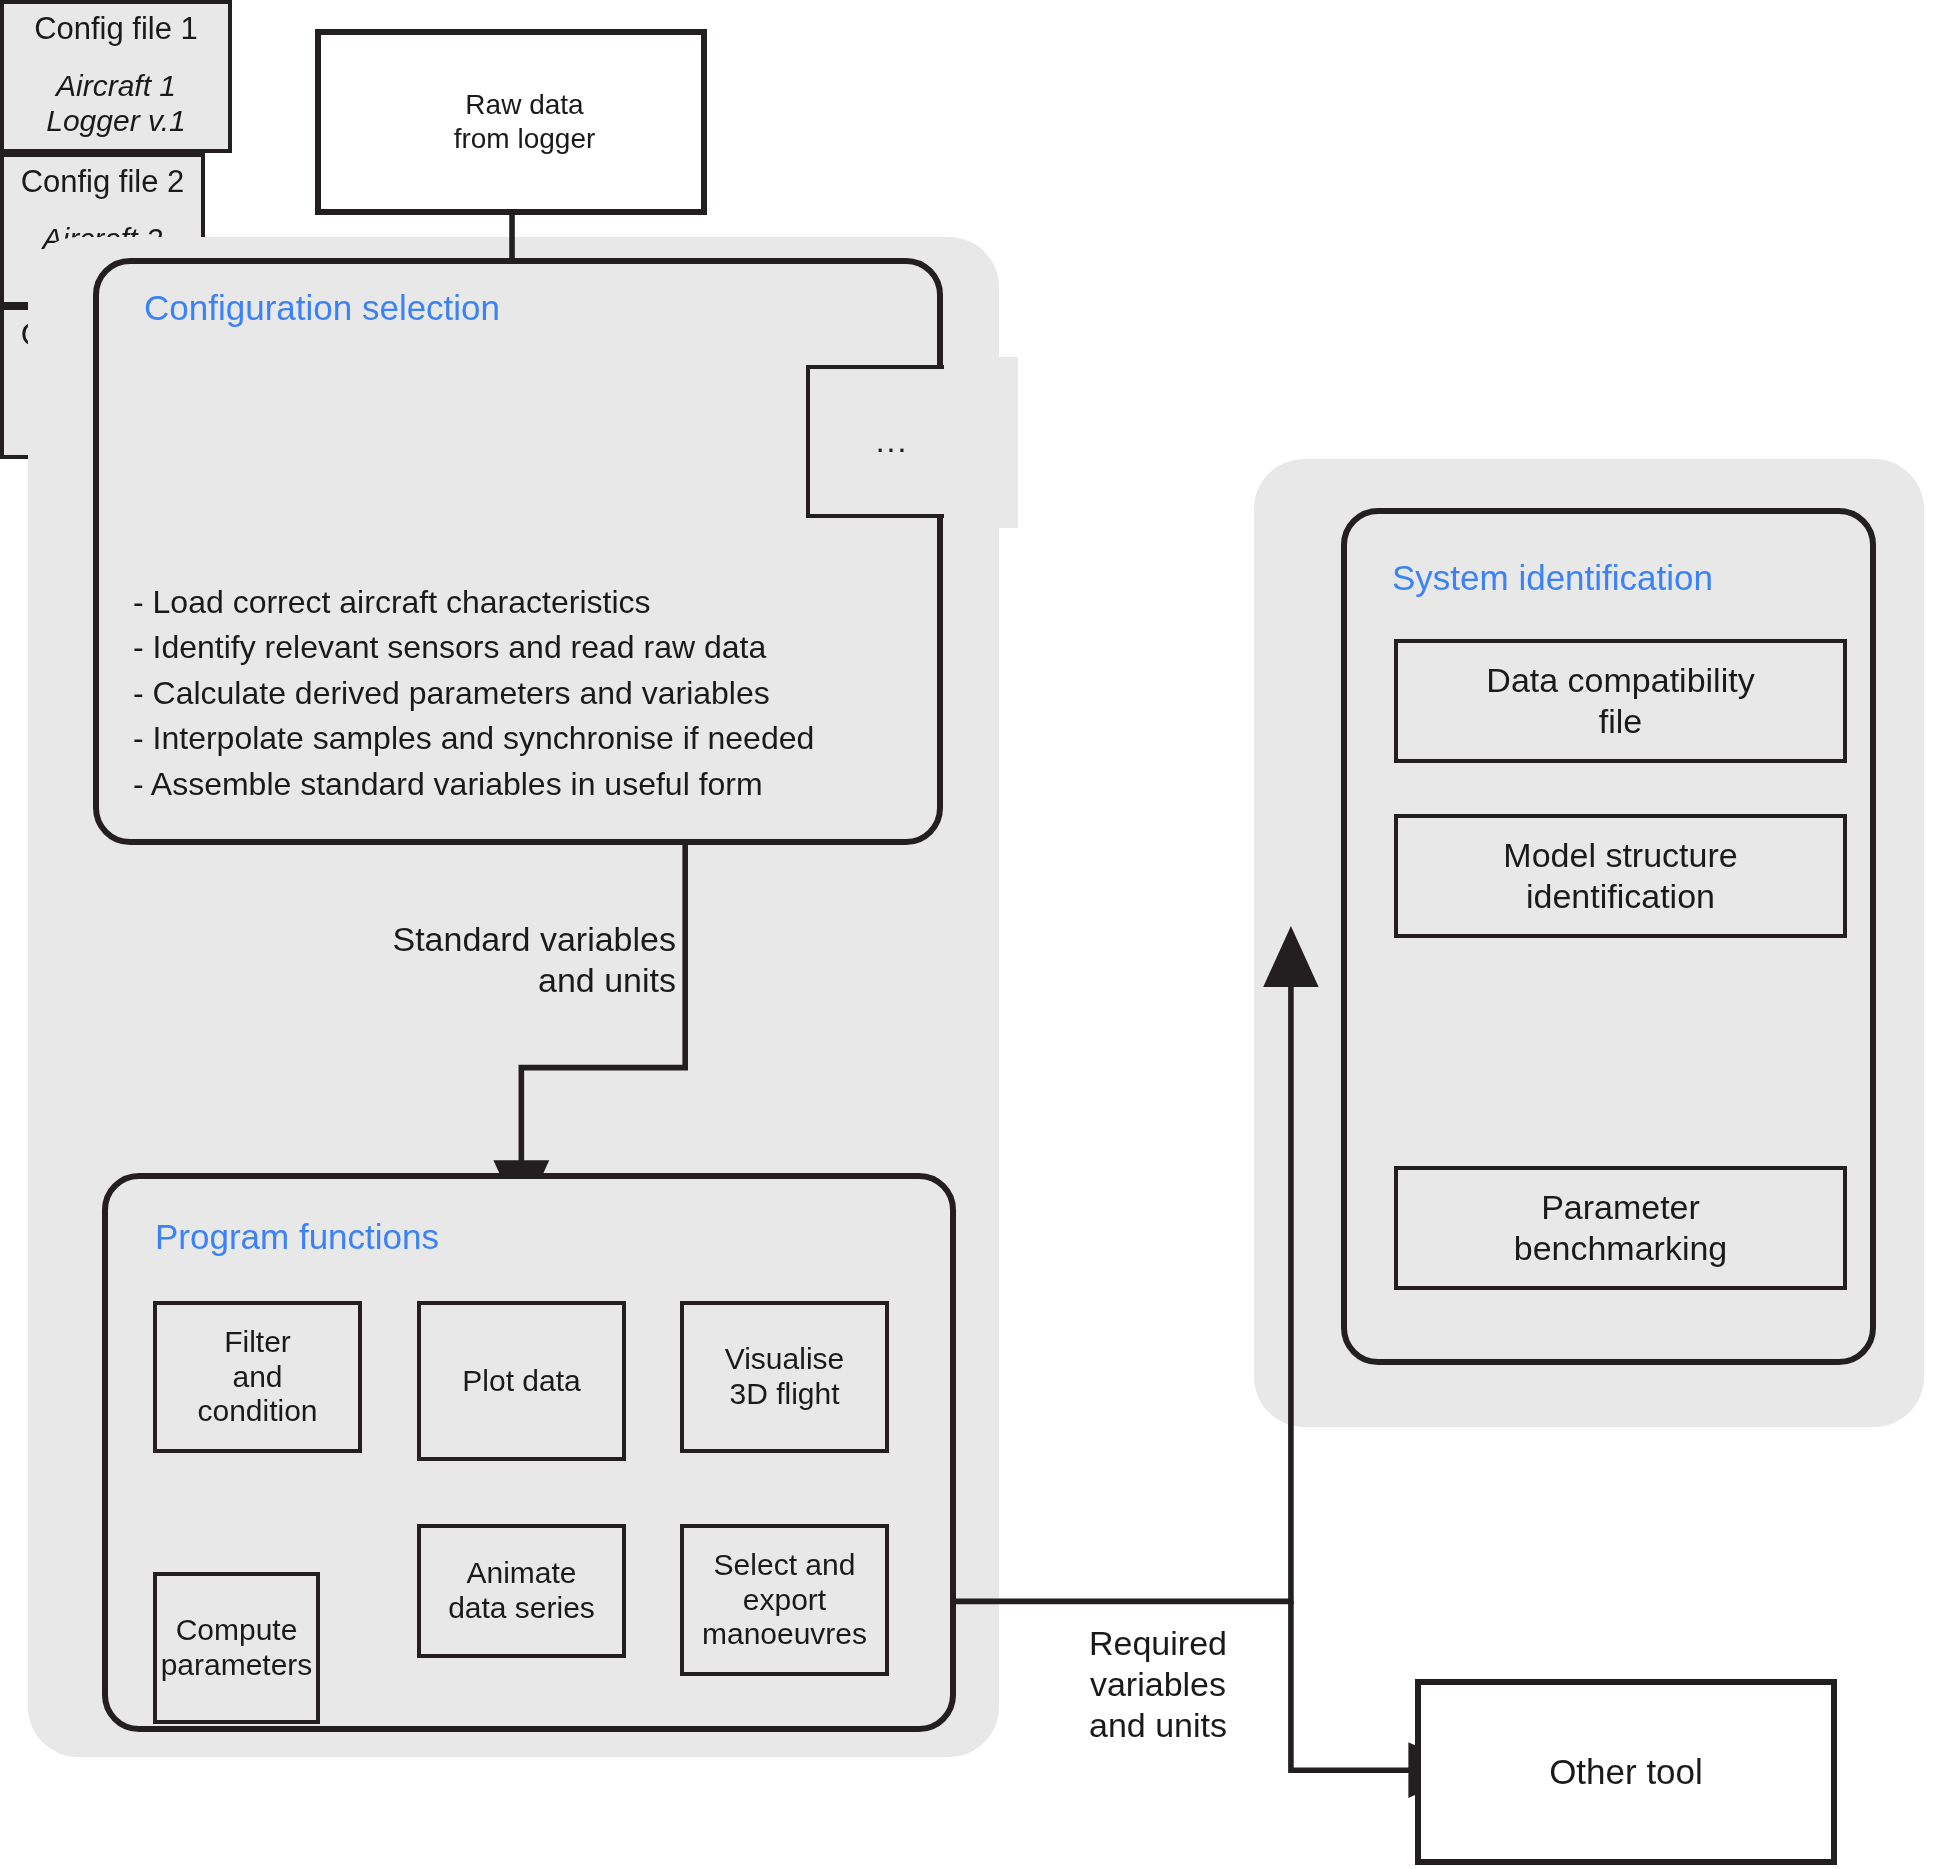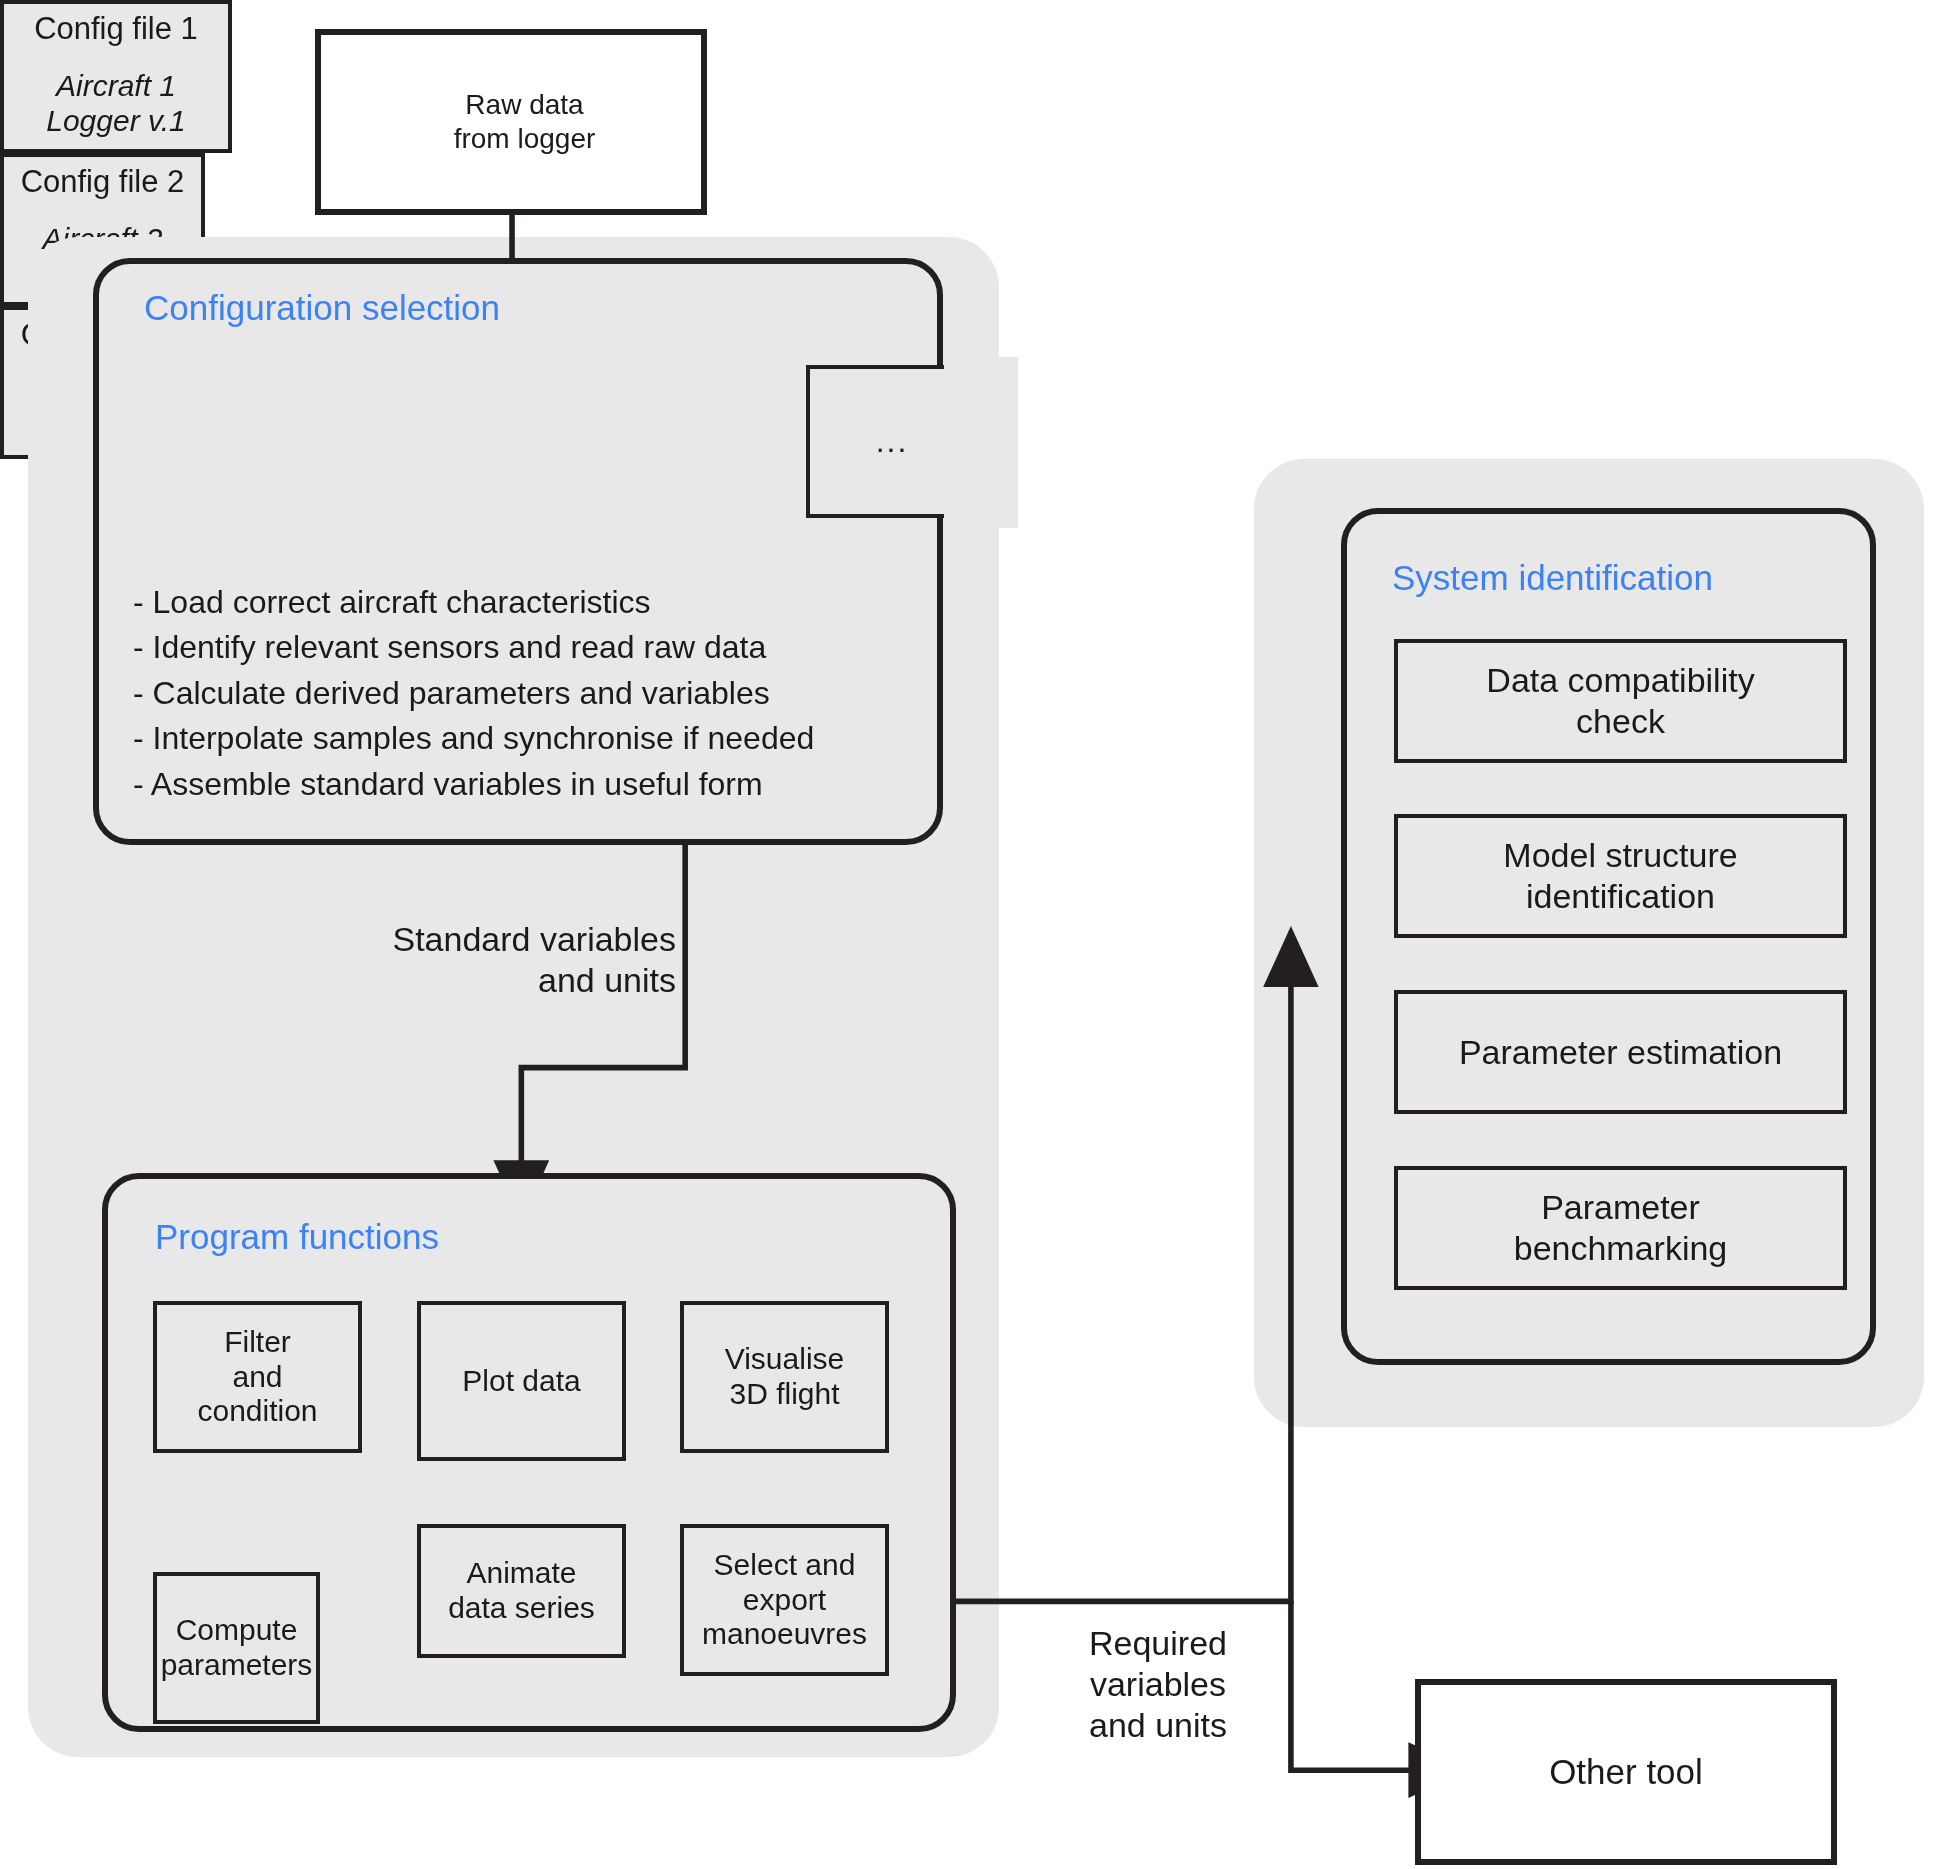--- a/index.html
+++ b/index.html
@@ -156,28 +156,25 @@
   <div class="edge-label" style="left:1034px;top:1623px;width:248px;text-align:center;">Required
 variables
 and units</div>
 
   <div class="node group-box" style="left:1341px;top:508px;width:535px;height:857px;"></div>
 
   <div class="group-title" style="left:1392px;top:559px;">System identification</div>
 
   <div class="sid-box txt-2line" style="position:absolute;left:1394px;top:639px;width:453px;height:124px;">
     <span>Data compatibility
-check</span>
+file</span>
   </div>
   <div class="sid-box txt-2line" style="position:absolute;left:1394px;top:814px;width:453px;height:124px;">
     <span>Model structure
 identification</span>
-  </div>
-  <div class="sid-box txt-2line" style="position:absolute;left:1394px;top:990px;width:453px;height:124px;">
-    <span>Parameter estimation</span>
   </div>
   <div class="sid-box txt-2line" style="position:absolute;left:1394px;top:1166px;width:453px;height:124px;">
     <span>Parameter
 benchmarking</span>
   </div>
 
   <div class="node white-box" style="left:1415px;top:1679px;width:422px;height:186px;font-size:35px;">
     <span>Other tool</span>
   </div>
 

